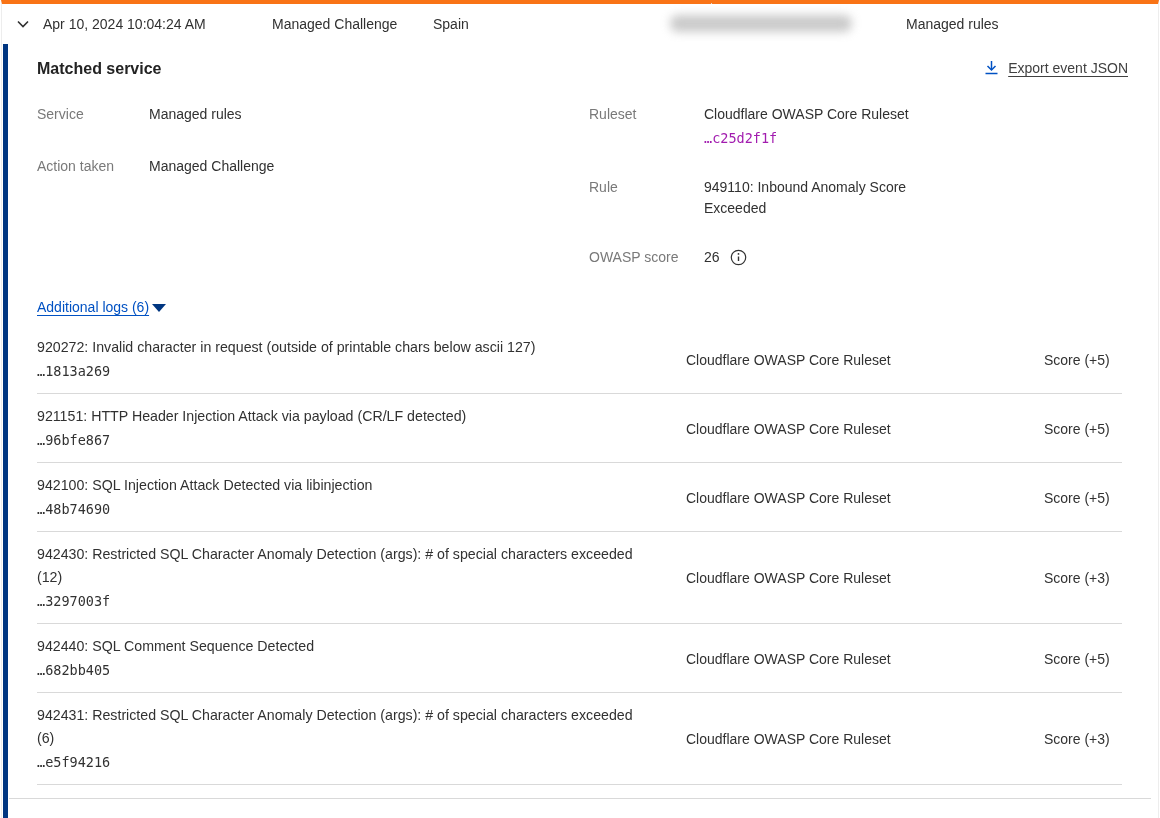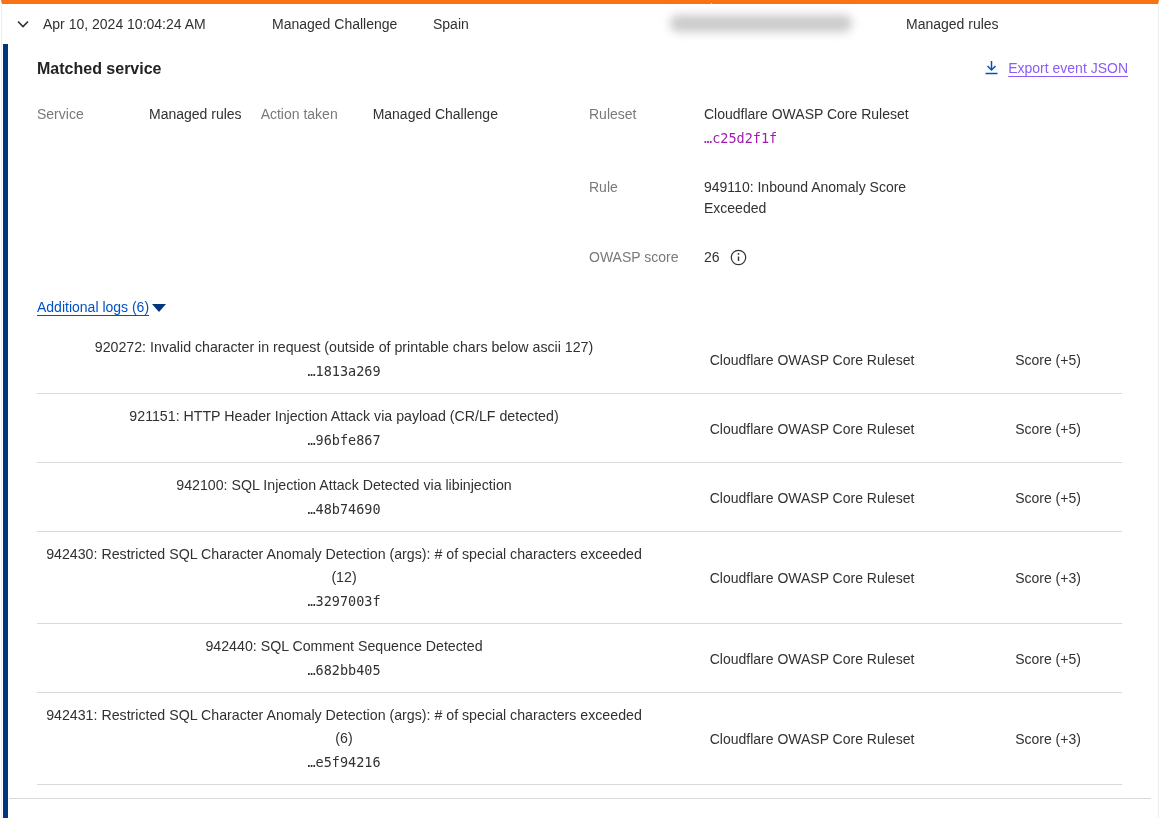--- a/index.html
+++ b/index.html
@@ -49,30 +49,30 @@
     position: absolute; left: 1px; top: 0; bottom: 0; width: 5px;
     background: #003681;
   }
   .detail-header {
     display: flex; justify-content: space-between; align-items: flex-start;
     padding: 16px 30px 0 35px;
   }
   .detail-title { font-size: 16px; font-weight: 700; color: #232323; }
   .export-link {
     display: inline-flex; align-items: flex-end; gap: 9px;
-    color: #8b5cf6; font-size: 14px; text-decoration: none; cursor: pointer;
+    color: #404040; font-size: 14px; text-decoration: none; cursor: pointer;
   }
   .export-link .lbl { text-decoration: underline; text-underline-offset: 3px; }
   .export-link svg { display: block; }
   
   .fields {
     display: flex;
     padding: 26px 0 0 35px;
   }
-  .fields-col-left { width: 552px; display: flex; flex-direction: row; gap: 19px; }
+  .fields-col-left { width: 552px; display: flex; flex-direction: column; gap: 31px; }
   .fields-col-right { display: flex; flex-direction: column; gap: 28px; }
   .field { display: flex; align-items: flex-start; line-height: 21px; }
   .field .label { color: #797979; flex: none; }
   .fields-col-left .label { width: 112px; }
   .fields-col-right .label { width: 115px; }
   .fields-col-right .value { width: 232px; }
   .value { color: #313131; }
   .hash {
     font-family: "DejaVu Sans Mono", "Liberation Mono", monospace;
     font-size: 13.5px; color: #a21caf; margin-top: 3px; display: block; line-height: 21px;
@@ -89,24 +89,24 @@
   .addlogs .tri {
     width: 0; height: 0; margin-top: 2px;
     border-left: 7px solid transparent; border-right: 7px solid transparent;
     border-top: 8px solid #003681;
   }
   
   .logs { margin: 10px 36px 0 35px; }
   .log-row {
     display: grid;
     grid-template-columns: 614px 322px 1fr;
+    column-gap: 35px;
     align-items: center;
     border-bottom: 1px solid #d9d9d9;
     padding: 11px 0 10px 0;
-    text-align: center;
   }
   .log-title { font-size: 14.2px; line-height: 23px; color: #313131; }
   .log-hash {
     font-family: "DejaVu Sans Mono", "Liberation Mono", monospace;
     font-size: 13.5px; line-height: 23px; color: #313131; margin-top: 1px;
   }
   .log-ruleset { color: #313131; }
   .log-score { color: #313131; padding-left: 1px; }
   .bottom-line {
     margin: 13px 7px 0 7px;

